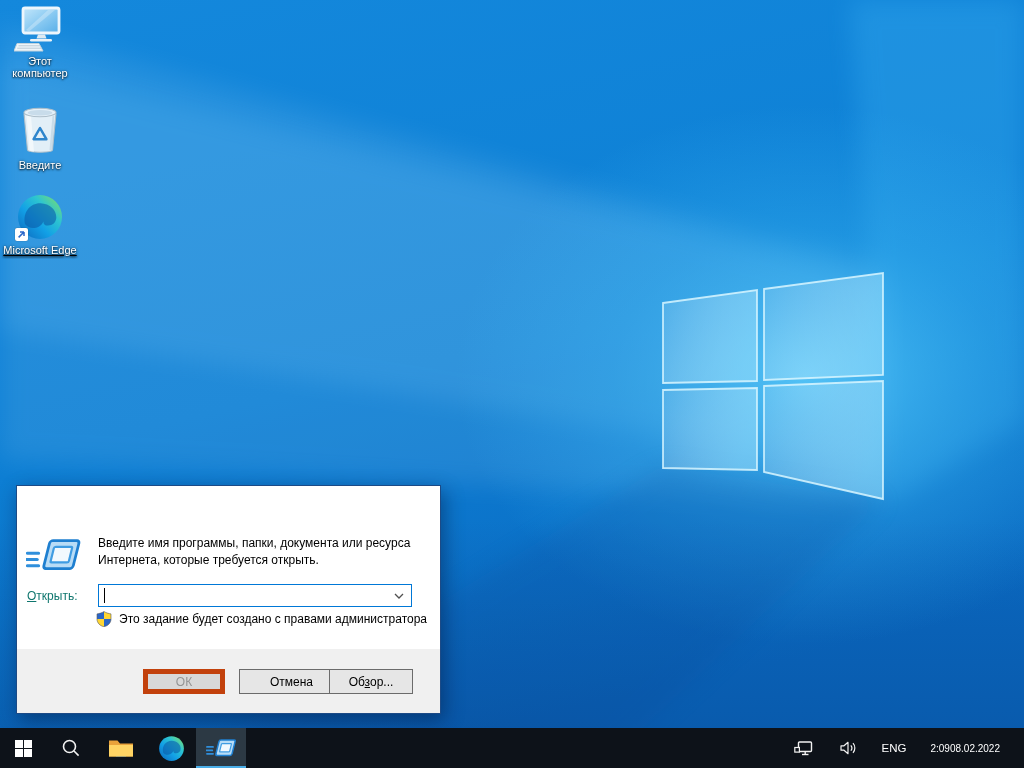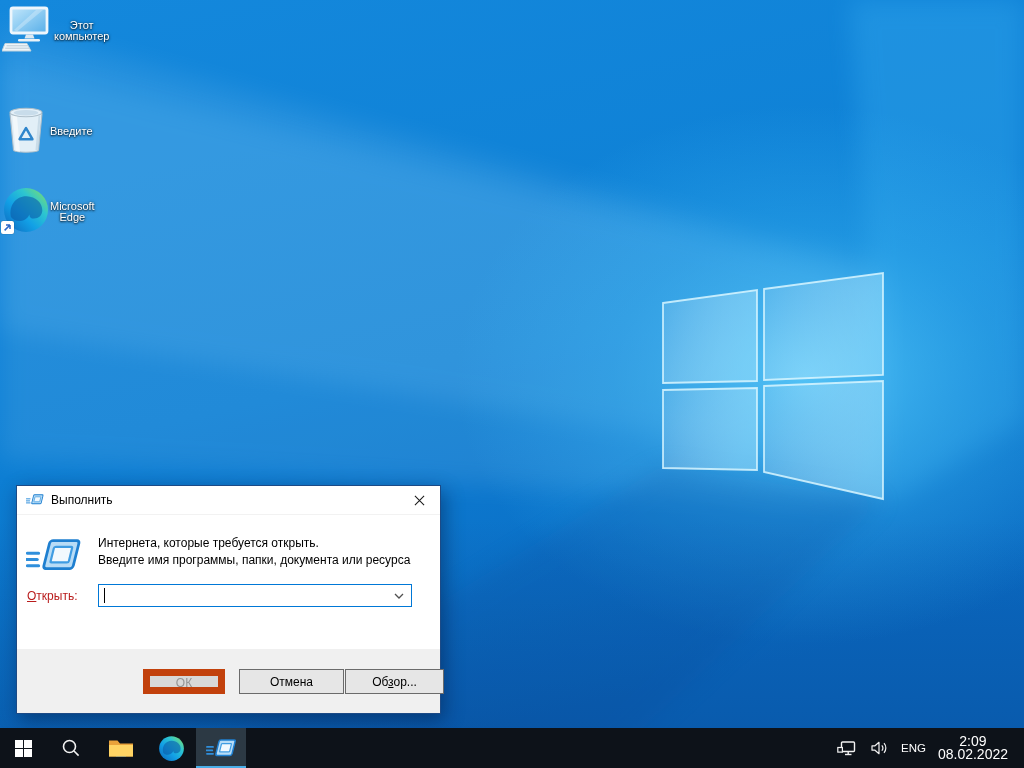--- a/index.html
+++ b/index.html
@@ -6,21 +6,21 @@
   body{
     width:1024px;height:768px;overflow:hidden;position:relative;
     font-family:"Liberation Sans","DejaVu Sans",sans-serif;
     background:#0d7fd4;
   }
   
   .wallpaper{position:absolute;left:0;top:0;width:1024px;height:768px;}
 
   
   .desk-icon{
-    position:absolute;width:76px;display:flex;flex-direction:row;
+    position:absolute;width:76px;display:flex;flex-direction:column;
     align-items:center;cursor:default;
   }
   .desk-icon .icon-art{position:relative;line-height:0;}
   .desk-icon .label{
     margin-top:4px;font-size:11px;line-height:11.5px;color:#fff;text-align:center;
     text-shadow:0 1px 2px rgba(0,0,0,.85),0 0 3px rgba(0,0,0,.5);
     max-width:74px;
   }
   .shortcut-badge{
     position:absolute;left:-1px;bottom:0px;width:13px;height:13px;
@@ -45,21 +45,21 @@
     position:absolute;right:0;top:0;width:42px;height:28px;
     display:flex;align-items:center;justify-content:center;
   }
   .dialog-body{position:absolute;left:0;top:29px;right:0;height:134px;background:#fff;}
   .big-run-icon{position:absolute;left:9px;top:20px;line-height:0;}
   .desc{
     position:absolute;left:81px;top:20px;width:340px;
     font-size:12px;line-height:16.5px;color:#000;
   }
   .desc span{display:block;}
-  .open-label{position:absolute;left:10px;top:74px;font-size:12px;color:#b91c1c;}
+  .open-label{position:absolute;left:10px;top:74px;font-size:12px;color:#0f766e;}
   .u{text-decoration:underline;}
   .combo{
     position:absolute;left:81px;top:69px;width:314px;height:23px;
     border:1px solid #0078d7;background:#fff;box-sizing:border-box;
   }
   .combo input{
     position:absolute;left:0;top:0;width:100%;height:100%;border:none;outline:none;
     padding:0 18px 0 6px;font-size:12px;font-family:inherit;background:transparent;
     box-sizing:border-box;
   }
@@ -69,44 +69,44 @@
   .admin-row .shield{line-height:0;margin-right:7px;}
   .admin-text{font-size:12px;color:#000;}
   .dialog-footer{
     position:absolute;left:0;bottom:0;right:0;height:64px;background:#f0f0f0;
   }
   .btn{
     position:absolute;top:20px;height:25px;font-size:12px;
     font-family:inherit;color:#000;background:#e6e6e6;border:1px solid #6b6b6b;
     padding:0;border-radius:0;
   }
-  .btn-ok{left:126px;width:82px;background:#d8d8d8;border:7px solid #c2410c;color:#949494;}
+  .btn-ok{left:126px;width:82px;background:#d8d8d8;border:5px solid #c2410c;color:#949494;}
   .btn-cancel{left:222px;width:105px;}
-  .btn-browse{left:328px;width:99px;}
+  .btn-browse{left:312px;width:84px;}
 
   
   .taskbar{
     position:absolute;left:0;top:728px;width:1024px;height:40px;
     background:#0d1219;display:flex;align-items:stretch;
   }
   .tb-btn{width:50px;display:flex;align-items:center;justify-content:center;position:relative;}
   .tb-btn.start{width:46px;}
   .tb-btn.active{background:#2c3944;}
   .tb-btn.active::after{
     content:"";position:absolute;left:0;right:0;bottom:0;height:2px;background:#4aaee8;
   }
   .tray{
-    margin-left:auto;display:flex;align-items:center;gap:12px;
-    padding-right:16px;color:#fff;
+    margin-left:auto;display:flex;align-items:center;gap:24px;
+    padding-right:24px;color:#fff;
   }
   .tray-icon{line-height:0;display:flex;align-items:center;}
   .tray-lang{font-size:11.5px;color:#fff;}
   .clock{
-    display:flex;flex-direction:column;align-items:center;justify-content:center;
-    font-size:14px;line-height:13px;color:#fff;min-width:60px;text-align:center;
+    display:flex;flex-direction:row;align-items:center;justify-content:center;
+    font-size:10px;line-height:13px;color:#fff;min-width:60px;text-align:center;
   }
 </style>
 </head>
 <body>
 
 <svg width="0" height="0" style="position:absolute" aria-hidden="true">
   <defs>
     <linearGradient id="edgeGradMain" x1="0" y1="1" x2="1" y2="0">
       <stop offset="0" stop-color="#0d64ba"></stop>
       <stop offset="0.4" stop-color="#12a0e6"></stop>
@@ -202,69 +202,70 @@
       <ellipse cx="24" cy="8.8" rx="12.3" ry="2.8" fill="#c8dcea"></ellipse>
       <g transform="translate(24,30)" stroke="#2f86cc" stroke-width="2.5" fill="none" stroke-linejoin="round" stroke-linecap="round">
         <path d="M0 -6 L-6.4 5.2 H6.4 Z"></path>
         <path d="M-2.6 -1.6 L0 -6 L2.6 -1.6" stroke-width="1.4"></path>
       </g>
     </svg>
   </span>
   <span class="label">Введите</span>
 </div>
 
-<div class="desk-icon" style="left:2px;top:186px;">
+<div class="desk-icon" style="left:2px;top:193px;text-decoration:underline;">
   <span class="icon-art">
     <svg width="48" height="48" viewBox="0 0 48 48">
         <use href="#edge-glyph"></use>
       </svg>
     <span class="shortcut-badge">
       <svg width="11" height="11" viewBox="0 0 11 11">
         <path d="M2.6 8.4 L8 3 M8 3 H4 M8 3 V7" stroke="#2a66c8" stroke-width="1.5" fill="none"></path>
       </svg>
     </span>
   </span>
   <span class="label">Microsoft Edge</span>
 </div>
 
 <div class="run-dialog">
-  <div class="titlebar">
-    <span class="title-icon">
-      <svg width="18" height="13.5" viewBox="0 0 40 30">
-          <use href="#run-glyph"></use>
-        </svg>
-    </span>
-    <span class="title-text">Выполнить</span>
-    <div class="close-btn">
-      <svg width="11" height="11" viewBox="0 0 12 12">
-        <path d="M1 1 L11 11 M11 1 L1 11" stroke="#1a1a1a" stroke-width="1.15" fill="none"></path>
-      </svg>
-    </div>
-  </div>
 
   <div class="dialog-body">
     <div class="big-run-icon">
       <svg width="56" height="42" viewBox="0 0 40 30">
           <use href="#run-glyph"></use>
         </svg>
     </div>
     <div class="desc">
+      <span>Введите имя программы, папки, документа или ресурса</span>
       <span>Интернета, которые требуется открыть.</span>
-      <span>Введите имя программы, папки, документа или ресурса</span>
     </div>
     <label class="open-label"><span class="u">О</span><span>ткрыть:</span></label>
     <div class="combo">
       <input value="" style="">
       <span class="caret"></span>
       <span class="chevron">
         <svg width="10" height="6" viewBox="0 0 10 6">
           <path d="M1 1 L5 5 L9 1" fill="none" stroke="#505050" stroke-width="1.3"></path>
         </svg>
       </span>
     </div>
+    <div class="admin-row">
+      <span class="shield">
+        <svg width="16" height="16" viewBox="0 0 16 16">
+          <g clip-path="url(#shieldClip)">
+            <rect x="0" y="0" width="8" height="8" fill="#2a66c8"></rect>
+            <rect x="8" y="0" width="8" height="8" fill="#ffd633"></rect>
+            <rect x="0" y="8" width="8" height="8" fill="#ffd633"></rect>
+            <rect x="8" y="8" width="8" height="8" fill="#2a66c8"></rect>
+          </g>
+          <path d="M8 0.5 C10 1.9 13 2.6 15 2.9 V8 C15 12 12 14.8 8 15.8 C4 14.8 1 12 1 8 V2.9 C3 2.6 6 1.9 8 0.5 Z" fill="none" stroke="#5a5a5a" stroke-width="0.6"></path>
+        </svg>
+      </span>
+      <span class="admin-text">Это задание будет создано с правами администратора</span>
+    </div>
   </div>
 
   <div class="dialog-footer">
     <button class="btn btn-ok" disabled="">ОК</button>
     <button class="btn btn-cancel">Отмена</button>
     <button class="btn btn-browse"><span>Об</span><span class="u">з</span><span>ор...</span></button>
   </div>
 </div>
 
 <div class="taskbar">

